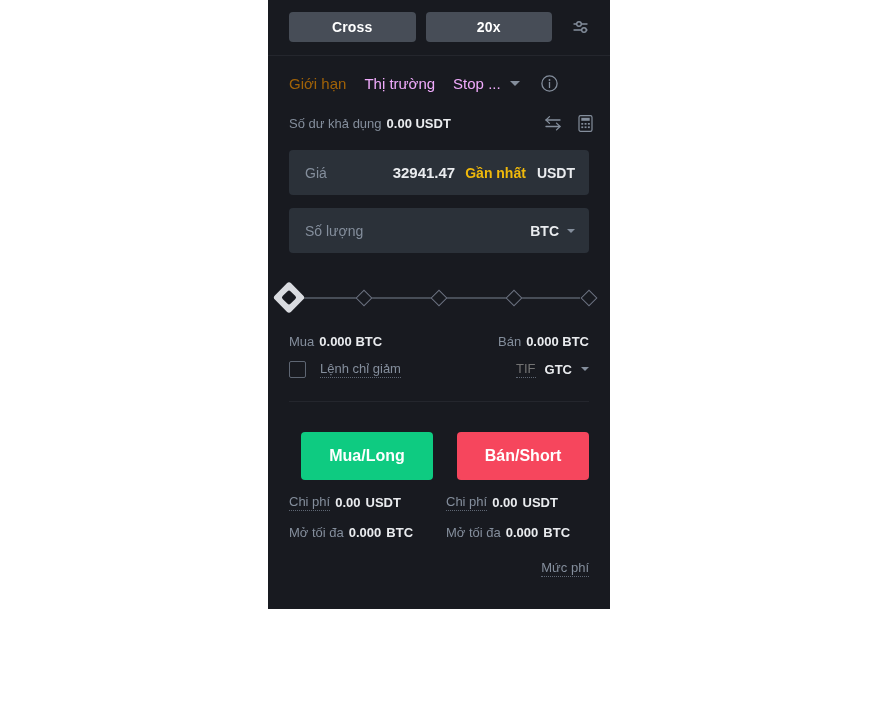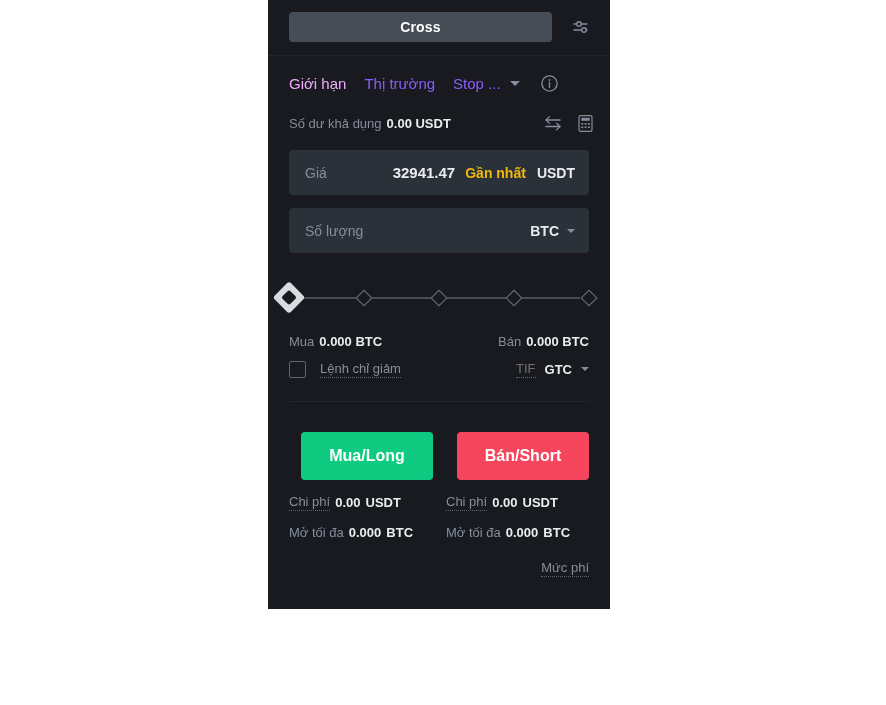--- a/index.html
+++ b/index.html
@@ -43,23 +43,23 @@
   }
   .divider-full { height: 1px; background: #24262d; width: 100%; }
 
   
   .tabs {
     display: flex; align-items: center;
     padding: 18px 16px 14px 21px;
     gap: 18px;
   }
   .tab {
-    font-size: 15px; color: #8b5cf6; cursor: pointer; white-space: nowrap;
-  }
-  .tab.active { color: #f0abfc; }
+    font-size: 15px; color: #f0abfc; cursor: pointer; white-space: nowrap;
+  }
+  .tab.active { color: #a16207; }
   .tab-stop { display: flex; align-items: center; gap: 9px; }
   .caret {
     width: 0; height: 0;
     border-left: 5px solid transparent;
     border-right: 5px solid transparent;
     border-top: 5px solid #848e9c;
   }
   .caret.sm {
     border-left-width: 4px; border-right-width: 4px; border-top-width: 4px;
   }
@@ -195,20 +195,21 @@
   }
 </style>
 </head>
 <body>
 
 <div id="stage">
   <div class="panel">
 
     <div class="lev-row">
       <button class="lev-btn">Cross</button>
+      <button class="lev-btn">20x</button>
       <span class="lev-settings">
         <svg width="22" height="22" viewBox="0 0 22 22" fill="none" stroke="#848e9c" stroke-width="1.4" stroke-linecap="round">
           <line x1="4" y1="8" x2="17" y2="8"></line>
           <line x1="4" y1="14" x2="17" y2="14"></line>
           <circle cx="9" cy="8" r="2.3" fill="#181a20"></circle>
           <circle cx="14" cy="14" r="2.3" fill="#181a20"></circle>
         </svg>
       </span>
     </div>
     <div class="divider-full"></div>

